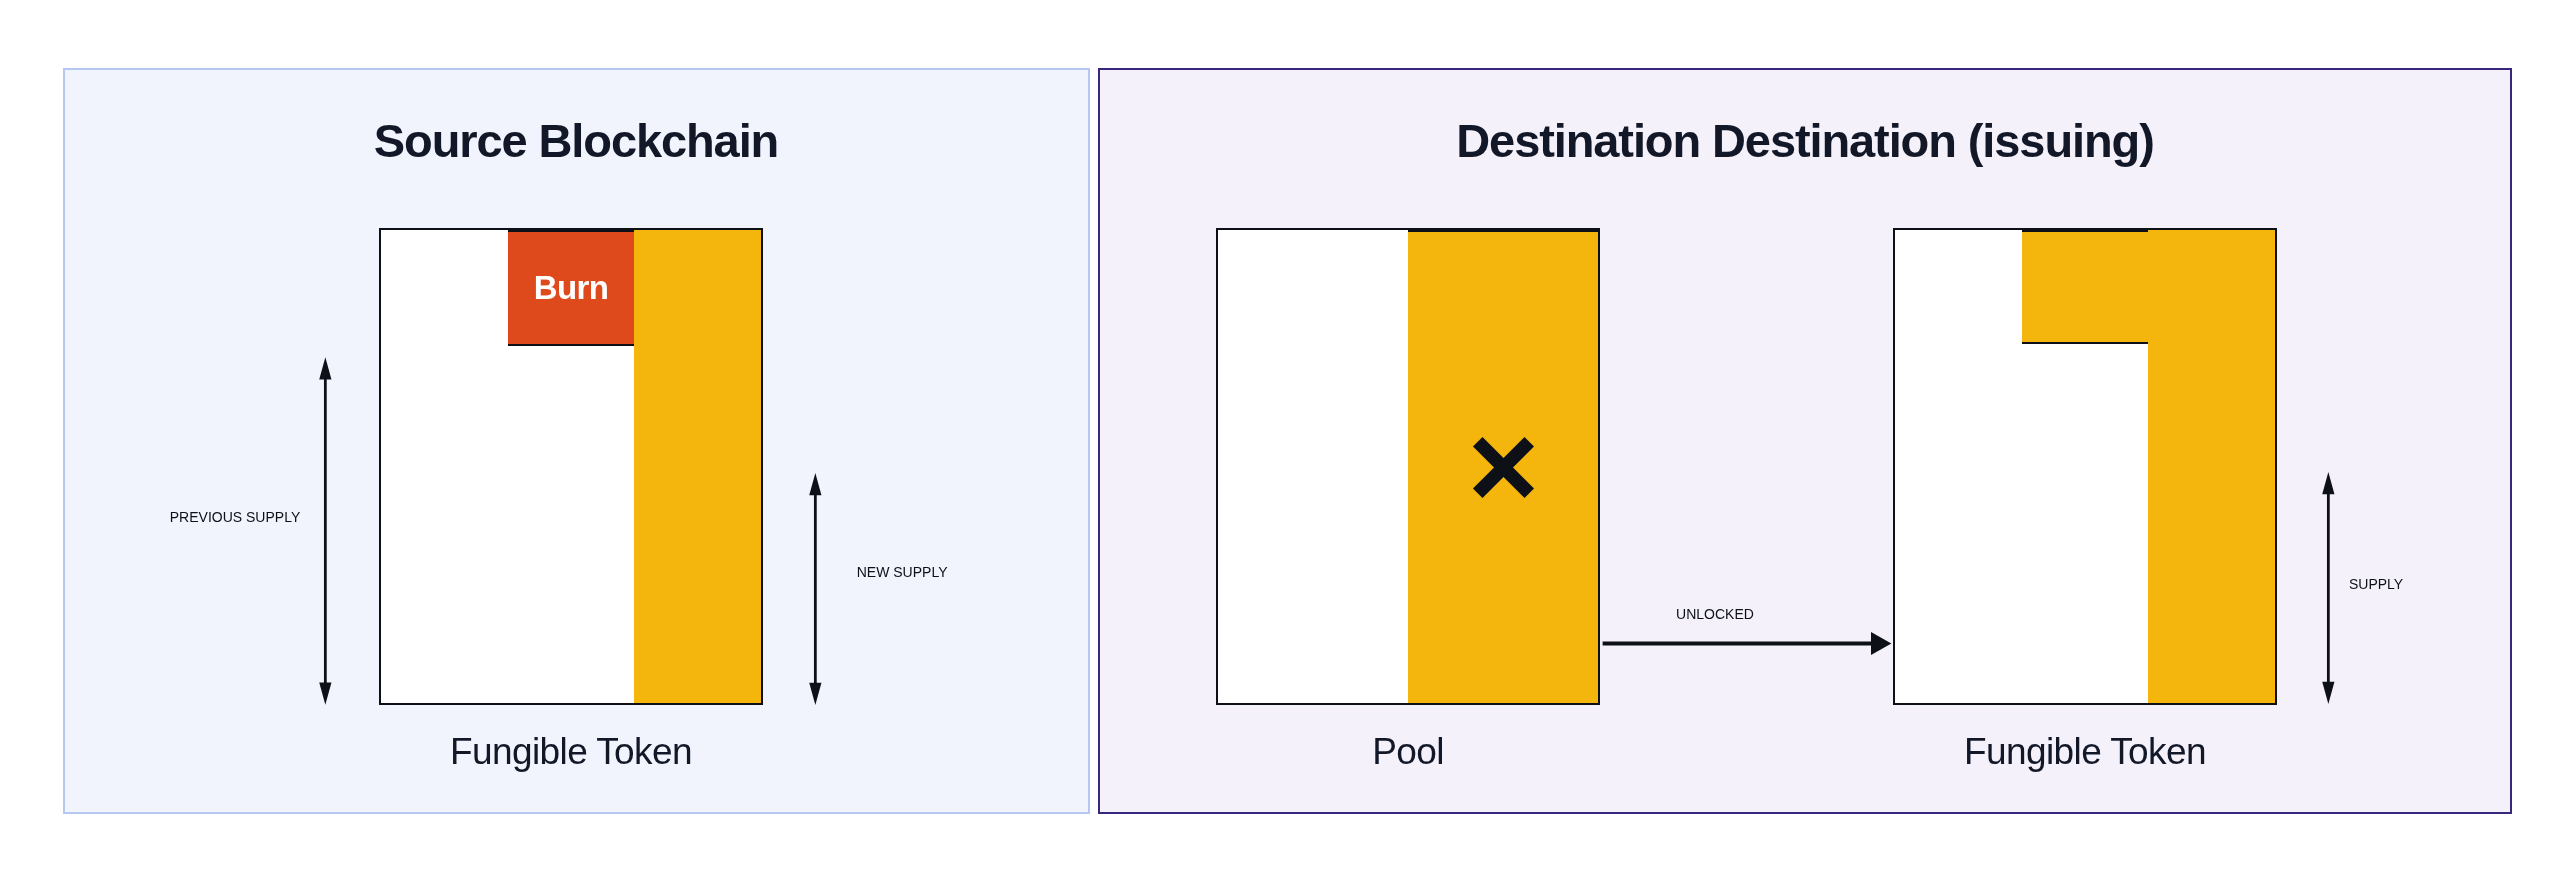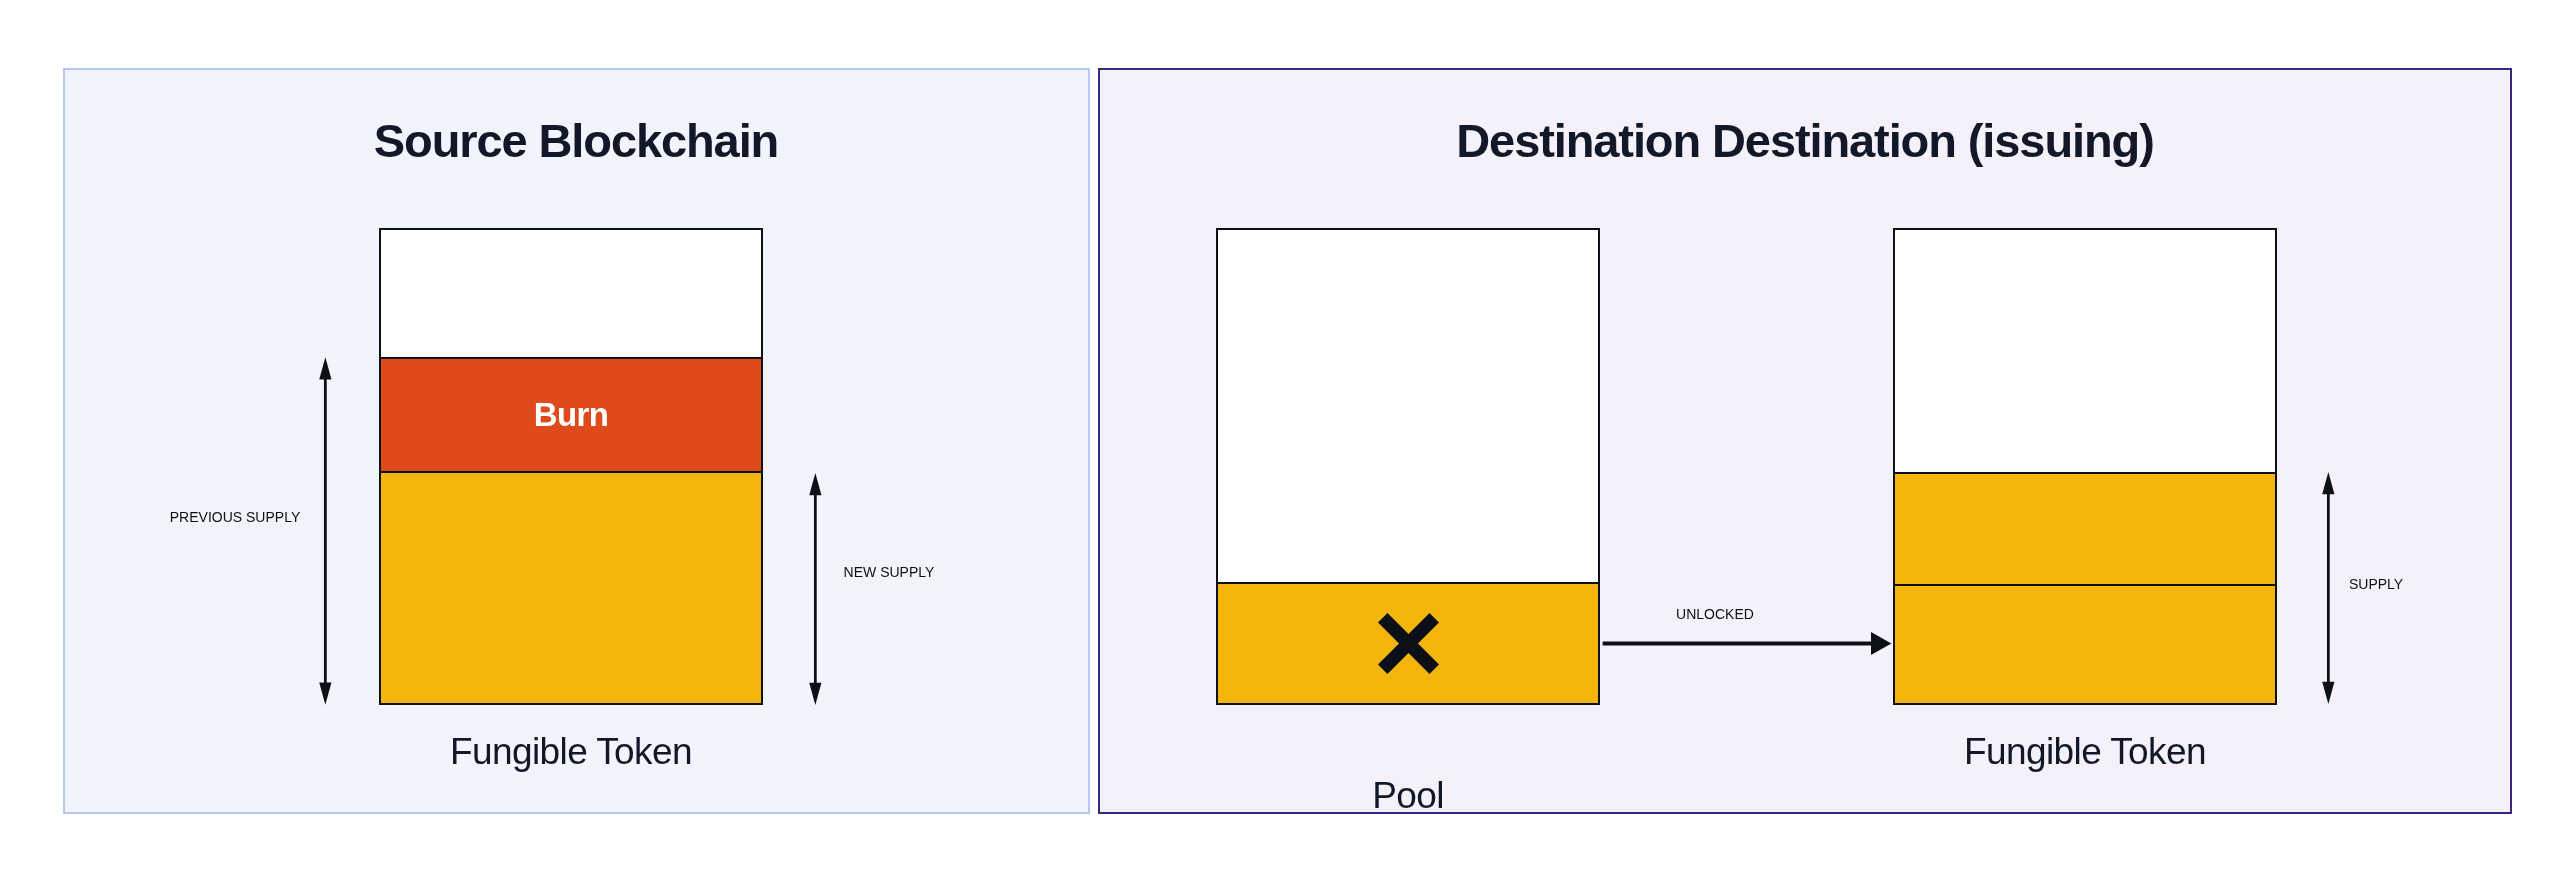--- a/index.html
+++ b/index.html
@@ -23,21 +23,21 @@
   .panel{position:absolute;}
   .panel.source{left:63px;top:68px;width:1027px;height:746px;
     background:var(--source-panel-bg);border:2.2px solid var(--source-panel-border);}
   .panel.destination{left:1098px;top:68px;width:1414px;height:746px;
     background:var(--destination-panel-bg);border:2.8px solid var(--destination-panel-border);}
 
   .panel-title{position:absolute;top:113px;transform:translateX(-50%);
     font-size:47px;font-weight:700;letter-spacing:-1.1px;white-space:nowrap;color:var(--text);}
 
   .bar{position:absolute;width:384px;height:477px;border:2.2px solid var(--ink);
-    background:var(--bar-bg);display:flex;flex-direction:column;}
+    background:var(--bar-bg);display:flex;flex-direction:row;}
   .seg{width:100%;}
   .seg.empty{background:var(--bar-bg);}
   .seg.burn{background:var(--burn-orange);border-top:2.2px solid var(--ink);border-bottom:2.2px solid var(--ink);
     display:flex;align-items:center;justify-content:center;}
   .seg.yellow{background:var(--token-yellow);}
   .seg.grow{flex:1 1 auto;}
   .burn-label{font-size:33px;font-weight:600;color:var(--burn-text);letter-spacing:-0.6px;}
 
   .caption{position:absolute;top:731px;transform:translateX(-50%);
     font-size:37px;font-weight:400;letter-spacing:-0.6px;white-space:nowrap;color:var(--text);}
@@ -78,39 +78,39 @@
     <polygon points="15,0 4,40 26,40"></polygon>
     <polygon points="15,625 4,585 26,585"></polygon>
   </svg>
   <div class="annotation centered" style="left:235px;top:502px;width:150px;">PREVIOUS SUPPLY</div>
 
   <svg class="arrow-svg" style="left:807px;top:473px;" width="16.7" height="232" viewBox="0 0 30 417">
     <line x1="15" y1="34" x2="15" y2="383" stroke-width="5"></line>
     <polygon points="15,0 4,40 26,40"></polygon>
     <polygon points="15,417 4,377 26,377"></polygon>
   </svg>
-  <div class="annotation centered" style="left:889px;top:557px;width:117px;">NEW SUPPLY</div>
+  <div class="annotation centered" style="left:889px;top:557px;width:117px;text-align:right;">NEW SUPPLY</div>
 
   <div class="panel destination"></div>
 
   <div class="panel-title" style="left:1805px;">Destination Destination (issuing)</div>
 
   <div class="bar" style="left:1216px;top:228px;">
     <div class="seg empty" style="height:352px;"></div>
     <div class="seg yellow grow" style="border-top:2.2px solid var(--ink);">
       <div class="x-wrap">
         <svg class="x-svg" width="65" height="65" viewBox="0 0 116 116">
           <line x1="12" y1="12" x2="104" y2="104"></line>
           <line x1="104" y1="12" x2="12" y2="104"></line>
         </svg>
       </div>
     </div>
   </div>
 
-  <div class="caption" style="left:1408px;margin-top:44px;">Pool</div>
+  <div class="caption" style="left:1408px;">Pool</div>
 
   <svg class="arrow-svg" style="left:1601px;top:627px;" width="292" height="33" viewBox="0 0 525 60">
     <line x1="0" y1="30" x2="492" y2="30" stroke-width="7"></line>
     <polygon points="488,9 488,51 525,30"></polygon>
   </svg>
   <div class="annotation centered" style="left:1715px;top:599px;width:234px;">UNLOCKED</div>
 
   <div class="bar" style="left:1893px;top:228px;">
     <div class="seg empty" style="height:242px;"></div>
     <div class="seg yellow" style="height:114px;border-top:2.2px solid var(--ink);border-bottom:2.2px solid var(--ink);"></div>

